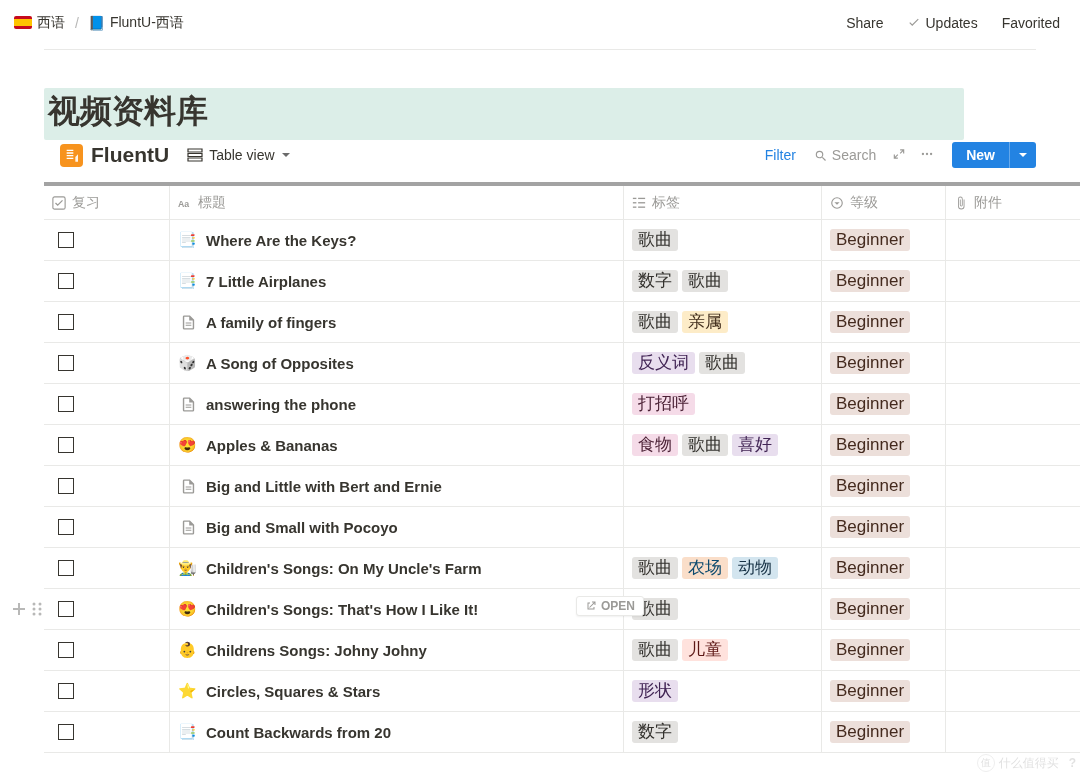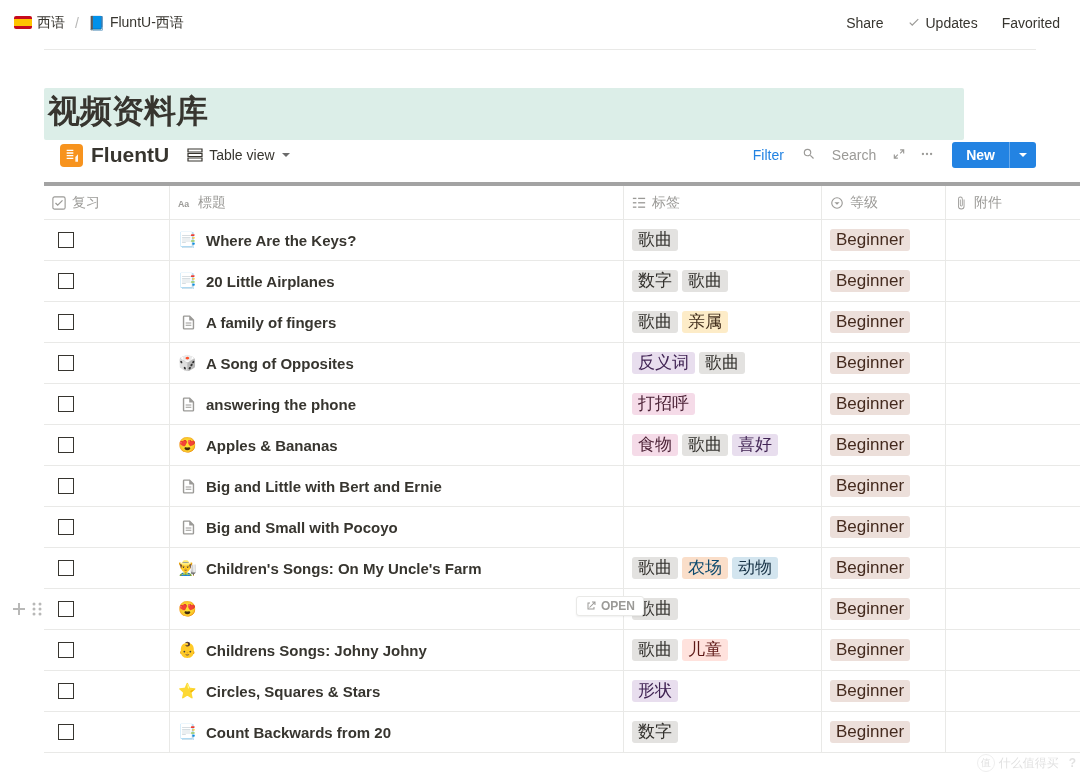--- a/index.html
+++ b/index.html
@@ -23,21 +23,21 @@
   .page-title { font-size:32px; font-weight:700; letter-spacing:0; }
 
   .db-header { display:flex; align-items:center; margin-top:2px; gap:12px; padding-right:44px;padding-left:16px;}
   .db-name-wrap { display:flex; align-items:center; gap:8px;}
   .db-icon { width:23px; height:23px; border-radius:4px; background:#f7931e; display:flex; align-items:center; justify-content:center; color:#fff; font-size:13px; font-weight:700;}
   .db-name { font-size:21px; font-weight:700; }
   .view-switch { display:flex; align-items:center; gap:6px; cursor:pointer; padding:3px 6px; border-radius:3px;}
   .spacer{flex:1;}
   .db-actions { display:flex; align-items:center; gap:2px;}
   .filter-btn{ color:#2383e2; padding:4px 8px; cursor:pointer; border-radius:3px;}
-  .search-btn{ color:#9b9a97; padding:4px 8px; cursor:pointer; display:flex; gap:16px; align-items:flex-start;border-radius:3px;}
+  .search-btn{ color:#9b9a97; padding:4px 8px; cursor:pointer; display:flex; gap:4px; align-items:flex-end;border-radius:3px;}
   .icon-btn{ color:#9b9a97; padding:4px 6px; cursor:pointer; border-radius:3px;}
   .new-btn-wrap{display:flex;}
   .new-btn{ background:#2383e2; color:#fff; font-weight:600; padding:5px 14px; border-radius:3px 0 0 3px; cursor:pointer;}
   .new-btn-dd{ background:#2383e2; color:#fff; padding:5px 8px; border-left:1px solid rgba(255,255,255,0.3); border-radius:0 3px 3px 0; cursor:pointer; display:flex;align-items:center;}
 
   .table { margin-top:14px; }
   .thead { display:flex; border-top:4px solid #a3a3a3; border-bottom:1px solid #e9e9e7; height:38px;}
   .th { display:flex; align-items:center; padding:0 8px; color:#9b9a97; font-size:14px; gap:6px; cursor:pointer;}
   .col-check{ width:126px; flex-shrink:0;}
   .col-title{ width:454px; flex-shrink:0;}
@@ -226,21 +226,21 @@
             <span class="tag tag-brown">Beginner</span>
           </div>
           <div class="td col-attach"></div>
         </div>
         <div class="trow">
           <div class="td col-check cell-border" style="padding-left: 14px;">
             <span class="checkbox"></span>
           </div>
           <div class="td col-title cell-border">
             <span class="row-icon">📑</span>
-            <span class="td-title-text">20 Little Airplanes</span>
+            <span class="td-title-text">7 Little Airplanes</span>
           </div>
           <div class="td col-tags cell-border" style="flex-wrap: wrap; gap: 0px;">
             <span class="tag tag-default">数字</span>
             <span class="tag tag-default">歌曲</span>
           </div>
           <div class="td col-level cell-border">
             <span class="tag tag-brown">Beginner</span>
           </div>
           <div class="td col-attach"></div>
         </div>
@@ -391,20 +391,21 @@
                 <circle cx="2" cy="12" r="1.5"></circle>
                 <circle cx="8" cy="12" r="1.5"></circle>
               </svg>
             </div>
           </div>
           <div class="td col-check cell-border" style="padding-left: 14px;">
             <span class="checkbox"></span>
           </div>
           <div class="td col-title cell-border">
             <span class="row-icon">😍</span>
+            <span class="td-title-text">Children's Songs: That's How I Like It!</span>
           </div>
           <div class="open-pill">
             <svg width="12" height="12" viewBox="0 0 24 24" fill="#9b9a97">
               <path d="M14 3h7v7h-2V6.4l-9.3 9.3-1.4-1.4L17.6 5H14V3zM5 5h5v2H7v10h10v-3h2v5H5V5z"></path>
             </svg>
             <span>OPEN</span>
           </div>
           <div class="td col-tags cell-border" style="flex-wrap: wrap; gap: 0px;">
             <span class="tag tag-default">歌曲</span>
           </div>

